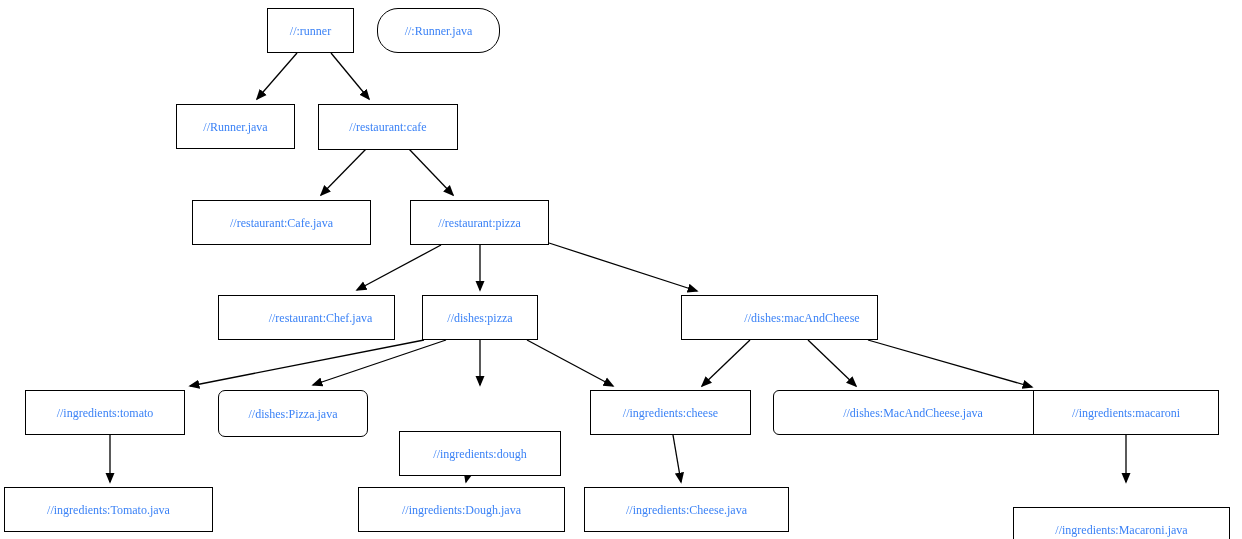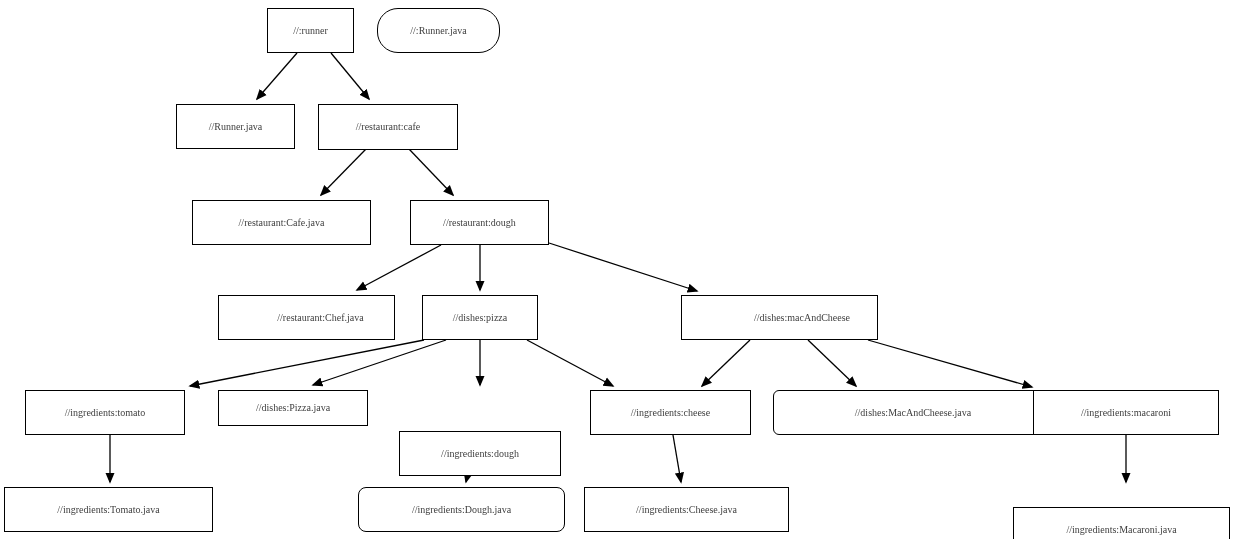--- a/index.html
+++ b/index.html
@@ -23,22 +23,22 @@
     height: 539px;
   }
   .node {
     position: absolute;
     box-sizing: border-box;
     border: 1.5px solid #000000;
     background: #ffffff;
     display: flex;
     align-items: center;
     justify-content: center;
-    font-size: 10px;
-    color: #404040;
+    font-size: 12px;
+    color: #3b82f6;
     white-space: nowrap;
     line-height: 1;
   }
 </style>
 </head>
 <body>
 
 <div id="graph-canvas">
   <svg id="edge-layer" width="1242" height="539" viewBox="0 0 1242 539" xmlns="http://www.w3.org/2000/svg">
     <defs>
@@ -77,53 +77,53 @@
       <div class="node" style="left: 176px; top: 104px; width: 119px; height: 45px;">
         <span>//Runner.java</span>
       </div>
       <div class="node" style="left: 318px; top: 104px; width: 140px; height: 46px;">
         <span>//restaurant:cafe</span>
       </div>
       <div class="node" style="left: 192px; top: 200px; width: 179px; height: 45px;">
         <span>//restaurant:Cafe.java</span>
       </div>
       <div class="node" style="left: 410px; top: 200px; width: 139px; height: 45px;">
-        <span>//restaurant:dough</span>
+        <span>//restaurant:pizza</span>
       </div>
       <div class="node" style="left: 218px; top: 295px; width: 177px; height: 45px; padding-left: 28px;">
         <span>//restaurant:Chef.java</span>
       </div>
       <div class="node" style="left: 422px; top: 295px; width: 116px; height: 45px;">
         <span>//dishes:pizza</span>
       </div>
       <div class="node" style="left: 681px; top: 295px; width: 197px; height: 45px; padding-left: 45px;">
         <span>//dishes:macAndCheese</span>
       </div>
       <div class="node" style="left: 25px; top: 390px; width: 160px; height: 45px;">
         <span>//ingredients:tomato</span>
       </div>
-      <div class="node" style="left: 218px; top: 390px; width: 150px; height: 36px;">
+      <div class="node" style="left: 218px; top: 390px; width: 150px; height: 47px; border-radius: 7px;">
         <span>//dishes:Pizza.java</span>
       </div>
       <div class="node" style="left: 399px; top: 390px; width: 162px; height: 45px; margin-top: 41px;">
         <span>//ingredients:dough</span>
       </div>
       <div class="node" style="left: 590px; top: 390px; width: 161px; height: 45px;">
         <span>//ingredients:cheese</span>
       </div>
       <div class="node" style="left: 773px; top: 390px; width: 280px; height: 45px; border-radius: 6px;">
         <span>//dishes:MacAndCheese.java</span>
       </div>
       <div class="node" style="left: 1033px; top: 390px; width: 186px; height: 45px;">
         <span>//ingredients:macaroni</span>
       </div>
       <div class="node" style="left: 4px; top: 487px; width: 209px; height: 45px;">
         <span>//ingredients:Tomato.java</span>
       </div>
-      <div class="node" style="left: 358px; top: 487px; width: 207px; height: 45px; border-radius: 8px;">
+      <div class="node" style="left: 358px; top: 487px; width: 207px; height: 45px;">
         <span>//ingredients:Dough.java</span>
       </div>
       <div class="node" style="left: 584px; top: 487px; width: 205px; height: 45px;">
         <span>//ingredients:Cheese.java</span>
       </div>
       <div class="node" style="left: 1013px; top: 487px; width: 217px; height: 45px; margin-top: 20px;">
         <span>//ingredients:Macaroni.java</span>
       </div>
     </div>
 </div>

